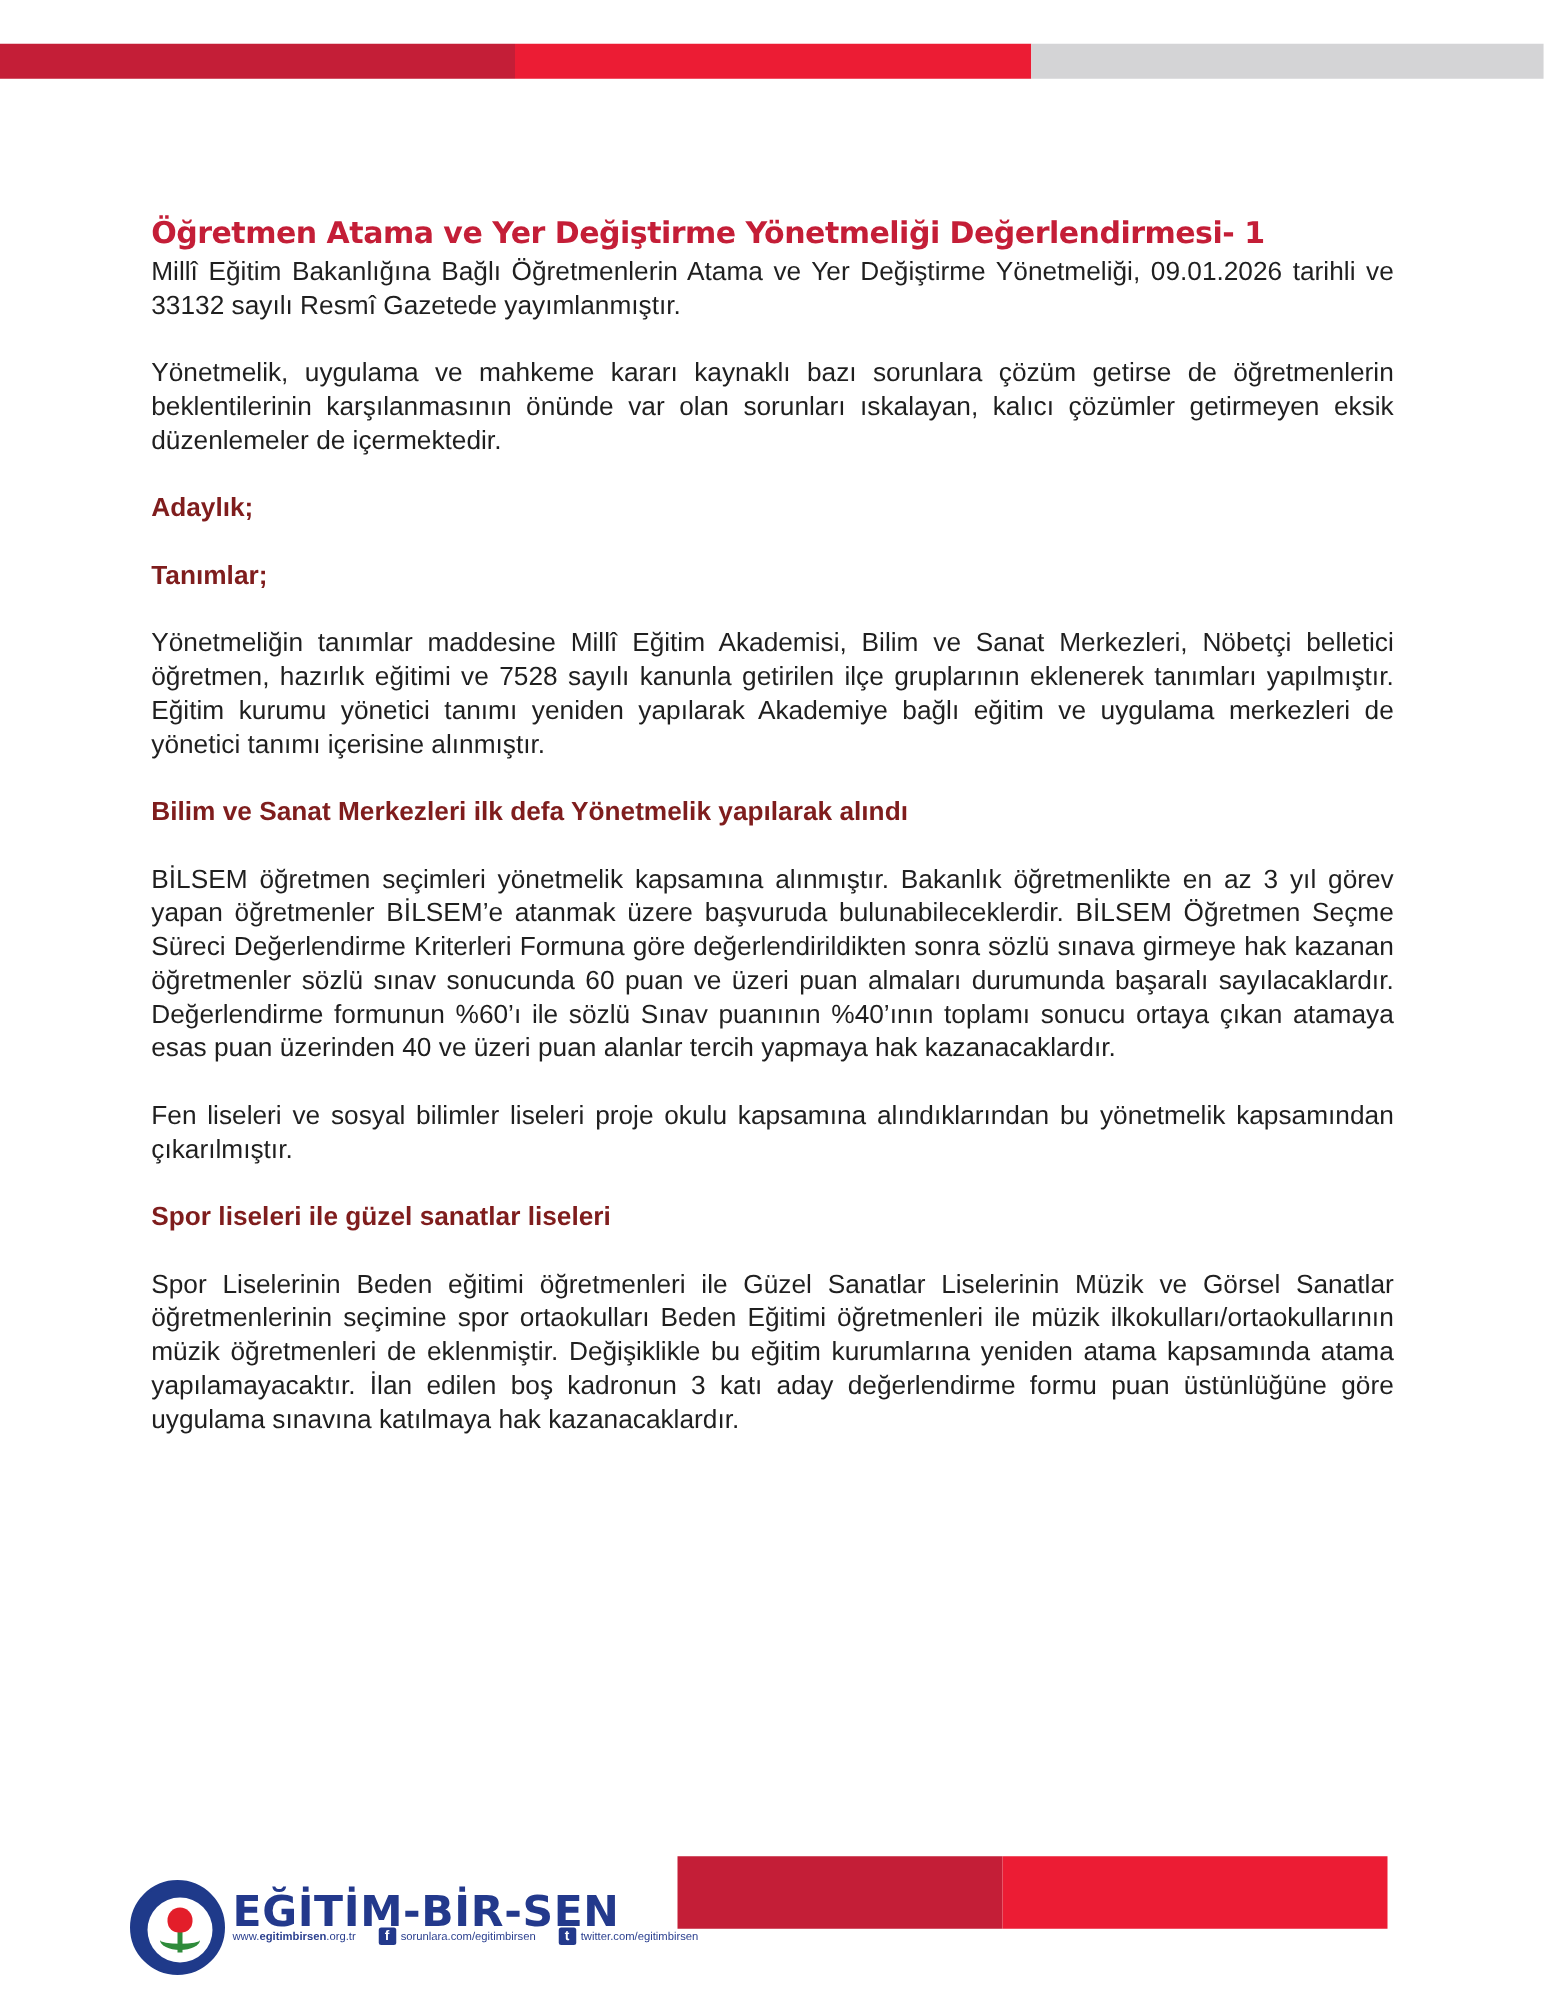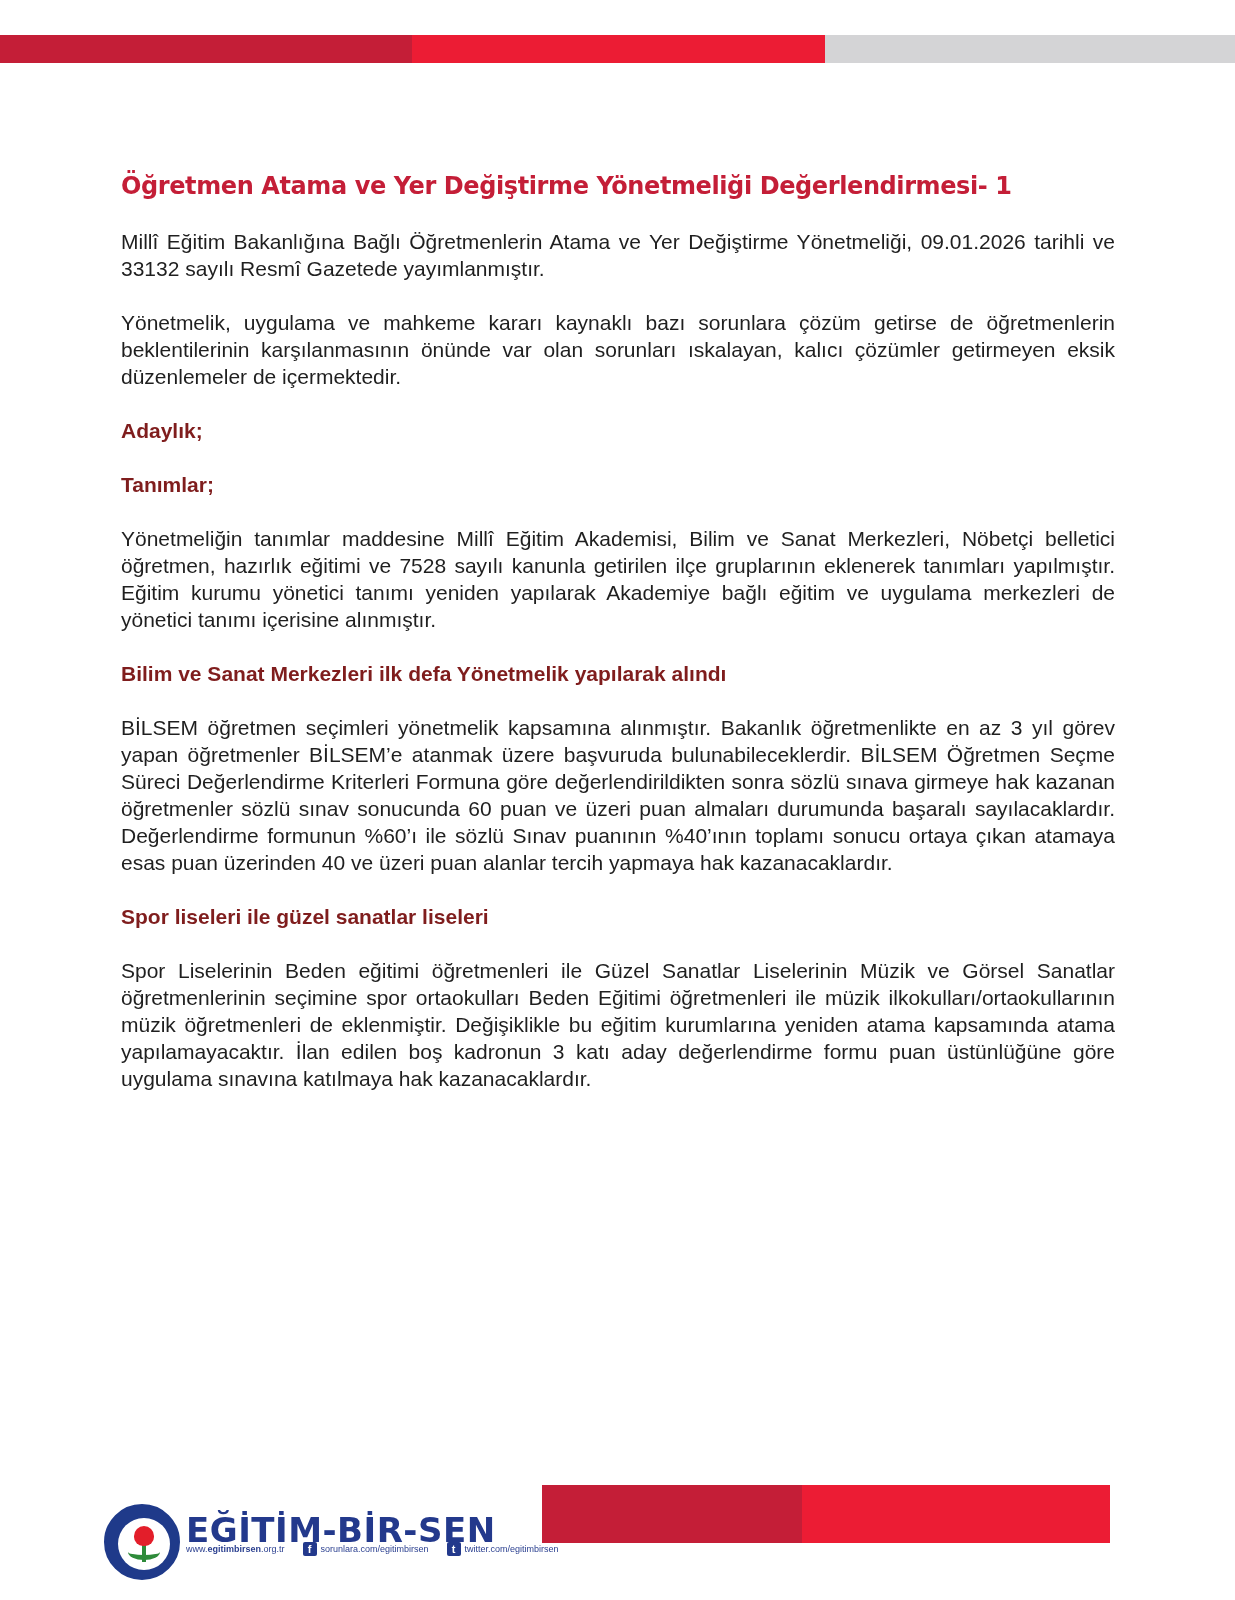--- a/index.html
+++ b/index.html
@@ -7,21 +7,21 @@
   body { position: relative; font-family: "Liberation Sans", "DejaVu Sans", sans-serif; color: #1c1c1c; }
 
   .top-bar { position: absolute; top: 35px; left: 0; width: 1235px; height: 28px; display: flex; }
   .top-bar .seg1 { width: 412px; height: 100%; background: #c41e37; }
   .top-bar .seg2 { width: 413px; height: 100%; background: #ec1c34; }
   .top-bar .seg3 { flex: 1; height: 100%; background: #d4d4d6; }
 
   .content { position: absolute; left: 121px; top: 168px; width: 994px; }
   .title {
     font-family: "DejaVu Sans", sans-serif; font-weight: bold; font-size: 24px;
-    color: #c41e37; letter-spacing: -0.4px; line-height: 36px; margin-bottom: 24px;
+    color: #c41e37; letter-spacing: -0.4px; line-height: 36px; 
   }
   .para {
     font-size: 21px; line-height: 27px; text-align: justify; margin-bottom: 27px;
     color: #1f1f1f;
   }
   .heading {
     font-size: 21px; line-height: 27px; font-weight: bold; margin-bottom: 27px;
     color: #7f1d1d;
   }
 
@@ -77,20 +77,21 @@
   <p class="para">Yönetmelik, uygulama ve mahkeme kararı kaynaklı bazı sorunlara çözüm getirse de öğretmenlerin beklentilerinin karşılanmasının önünde var olan sorunları ıskalayan, kalıcı çözümler getirmeyen eksik düzenlemeler de içermektedir.</p>
 
   <p class="heading">Adaylık;</p>
 
   <p class="heading">Tanımlar;</p>
   <p class="para">Yönetmeliğin tanımlar maddesine Millî Eğitim Akademisi, Bilim ve Sanat Merkezleri, Nöbetçi belletici öğretmen, hazırlık eğitimi ve 7528 sayılı kanunla getirilen ilçe gruplarının eklenerek tanımları yapılmıştır. Eğitim kurumu yönetici tanımı yeniden yapılarak Akademiye bağlı eğitim ve uygulama merkezleri de yönetici tanımı içerisine alınmıştır.</p>
 
   <p class="heading">Bilim ve Sanat Merkezleri ilk defa Yönetmelik yapılarak alındı</p>
   <p class="para">BİLSEM öğretmen seçimleri yönetmelik kapsamına alınmıştır. Bakanlık öğretmenlikte en az 3 yıl görev yapan öğretmenler BİLSEM’e atanmak üzere başvuruda bulunabileceklerdir. BİLSEM Öğretmen Seçme Süreci Değerlendirme Kriterleri Formuna göre değerlendirildikten sonra sözlü sınava girmeye hak kazanan öğretmenler sözlü sınav sonucunda 60 puan ve üzeri puan almaları durumunda başaralı sayılacaklardır. Değerlendirme formunun %60’ı ile sözlü Sınav puanının %40’ının toplamı sonucu ortaya çıkan atamaya esas puan üzerinden 40 ve üzeri puan alanlar tercih yapmaya hak kazanacaklardır.</p>
 
+  <p class="para">Fen liseleri ve sosyal bilimler liseleri proje okulu kapsamına alındıklarından bu yönetmelik kapsamından çıkarılmıştır.</p>
 
   <p class="heading">Spor liseleri ile güzel sanatlar liseleri</p>
   <p class="para">Spor Liselerinin Beden eğitimi öğretmenleri ile Güzel Sanatlar Liselerinin Müzik ve Görsel Sanatlar öğretmenlerinin seçimine spor ortaokulları Beden Eğitimi öğretmenleri ile müzik ilkokulları/ortaokullarının müzik öğretmenleri de eklenmiştir. Değişiklikle bu eğitim kurumlarına yeniden atama kapsamında atama yapılamayacaktır. İlan edilen boş kadronun 3 katı aday değerlendirme formu puan üstünlüğüne göre uygulama sınavına katılmaya hak kazanacaklardır.</p>
 </div>
 
 <div class="footer">
   <div class="logo-circle">
     <div class="logo-inner">
       <div class="logo-stem"></div>
       <div class="logo-leaves"></div>

